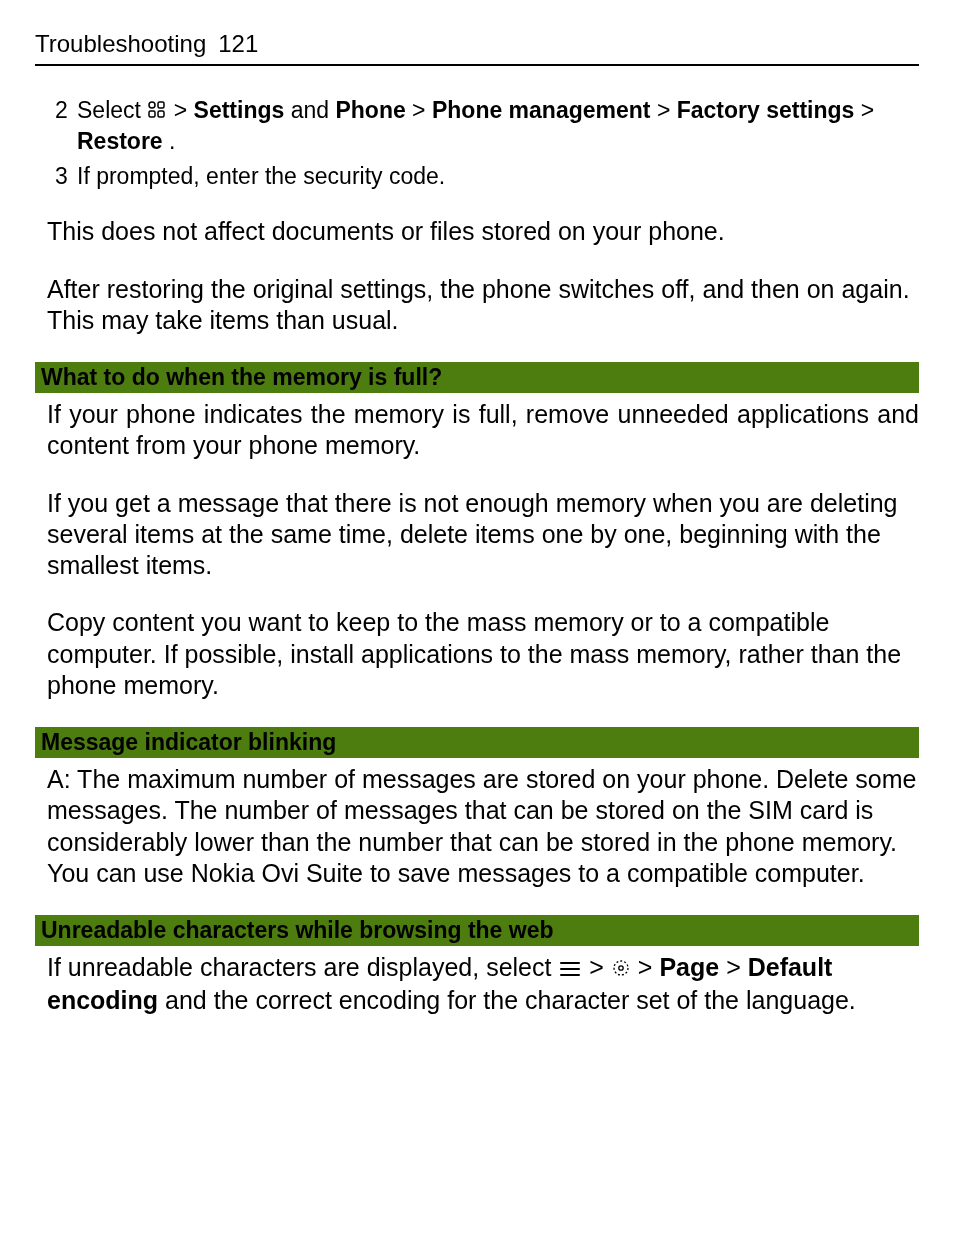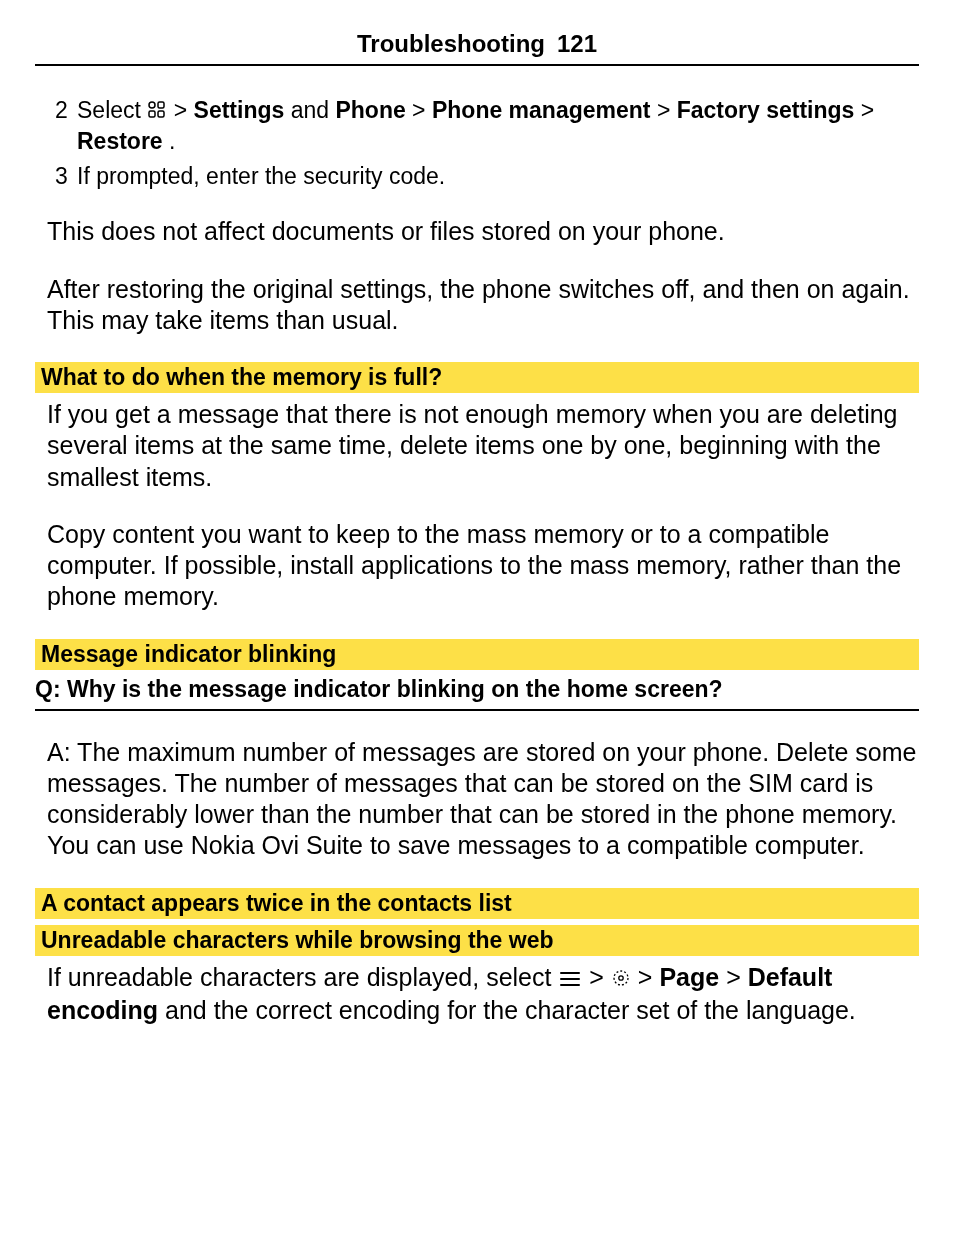--- a/index.html
+++ b/index.html
@@ -8,22 +8,22 @@
     background: #fff;
     font-family: "Segoe UI", "Trebuchet MS", Arial, sans-serif;
     color: #000;
     width: 954px;
   }
   .page {
     padding: 30px 35px 40px 35px;
     box-sizing: border-box;
   }
   .running-head {
-    text-align: center;
-    font-weight: 700;
+    text-align: left;
+    font-weight: 400;
     font-size: 24px;
     border-bottom: 2px solid #000;
     padding-bottom: 6px;
     margin-bottom: 30px;
   }
   .running-head .title { margin-right: 12px; }
   .running-head .pg { }
   .para {
     font-size: 25px;
     line-height: 1.25;
@@ -38,21 +38,21 @@
   .list-num {
     width: 42px;
     flex: 0 0 42px;
     text-align: left;
     padding-left: 20px;
     box-sizing: border-box;
   }
   .list-body { flex: 1; }
   .list-block { margin-bottom: 26px; }
   .section-title {
-    background: #fde047;
+    background: #4d7c0f;
     font-weight: 700;
     font-size: 23px;
     padding: 2px 6px;
     margin: 0 0 6px 0;
   }
   .sub-question {
     font-weight: 700;
     font-size: 23px;
     border-bottom: 2px solid #000;
     padding: 0 0 6px 0;
@@ -104,28 +104,27 @@
     <div class="list-row">
       <div class="list-num">3</div>
       <div class="list-body">If prompted, enter the security code.</div>
     </div>
   </div>
 
   <p class="para">This does not affect documents or files stored on your phone.</p>
   <p class="para">After restoring the original settings, the phone switches off, and then on again. This may take items than usual.</p>
 
   <div class="section-title">What to do when the memory is full?</div>
+  <p class="para" style="text-align:justify;">If your phone indicates the memory is full, remove unneeded applications and content from your phone memory.</p>
   <p class="para">If you get a message that there is not enough memory when you are deleting several items at the same time, delete items one by one, beginning with the smallest items.</p>
   <p class="para">Copy content you want to keep to the mass memory or to a compatible computer. If possible, install applications to the mass memory, rather than the phone memory.</p>
 
   <div class="section-title">Message indicator blinking</div>
-  <div class="sub-question">Q: Why is the message indicator blinking on the home screen?</div>
   <p class="para">A: The maximum number of messages are stored on your phone. Delete some messages. The number of messages that can be stored on the SIM card is considerably lower than the number that can be stored in the phone memory. You can use Nokia Ovi Suite to save messages to a compatible computer.</p>
 
-  <div class="section-title">A contact appears twice in the contacts list</div>
 
   <div class="section-title">Unreadable characters while browsing the web</div>
   <p class="para">
     <span>If unreadable characters are displayed, select </span>
     <span class="icon">
       <svg width="24" height="18" viewBox="0 0 24 18">
         <g stroke="#000" stroke-width="2" stroke-linecap="round">
           <line x1="3" y1="3" x2="21" y2="3"></line>
           <line x1="3" y1="9" x2="21" y2="9"></line>
           <line x1="3" y1="15" x2="21" y2="15"></line>

